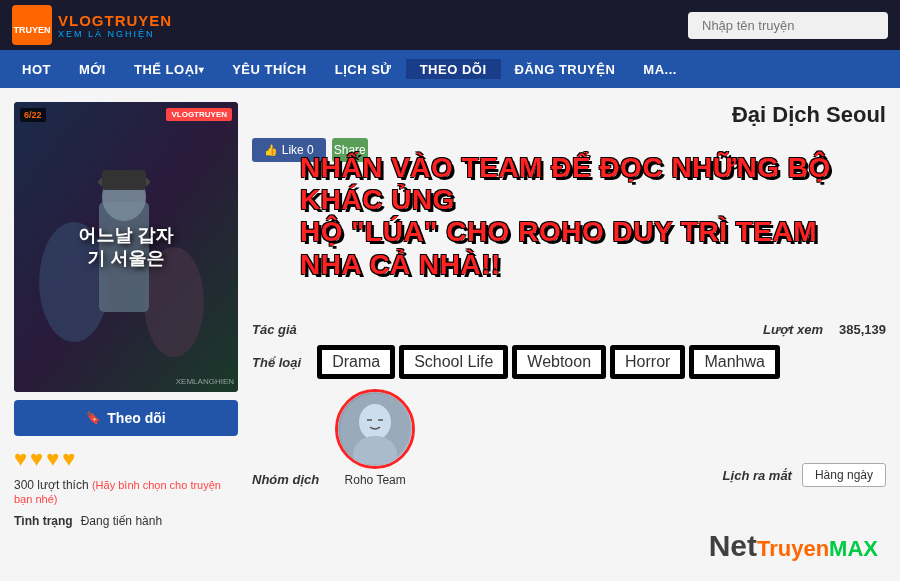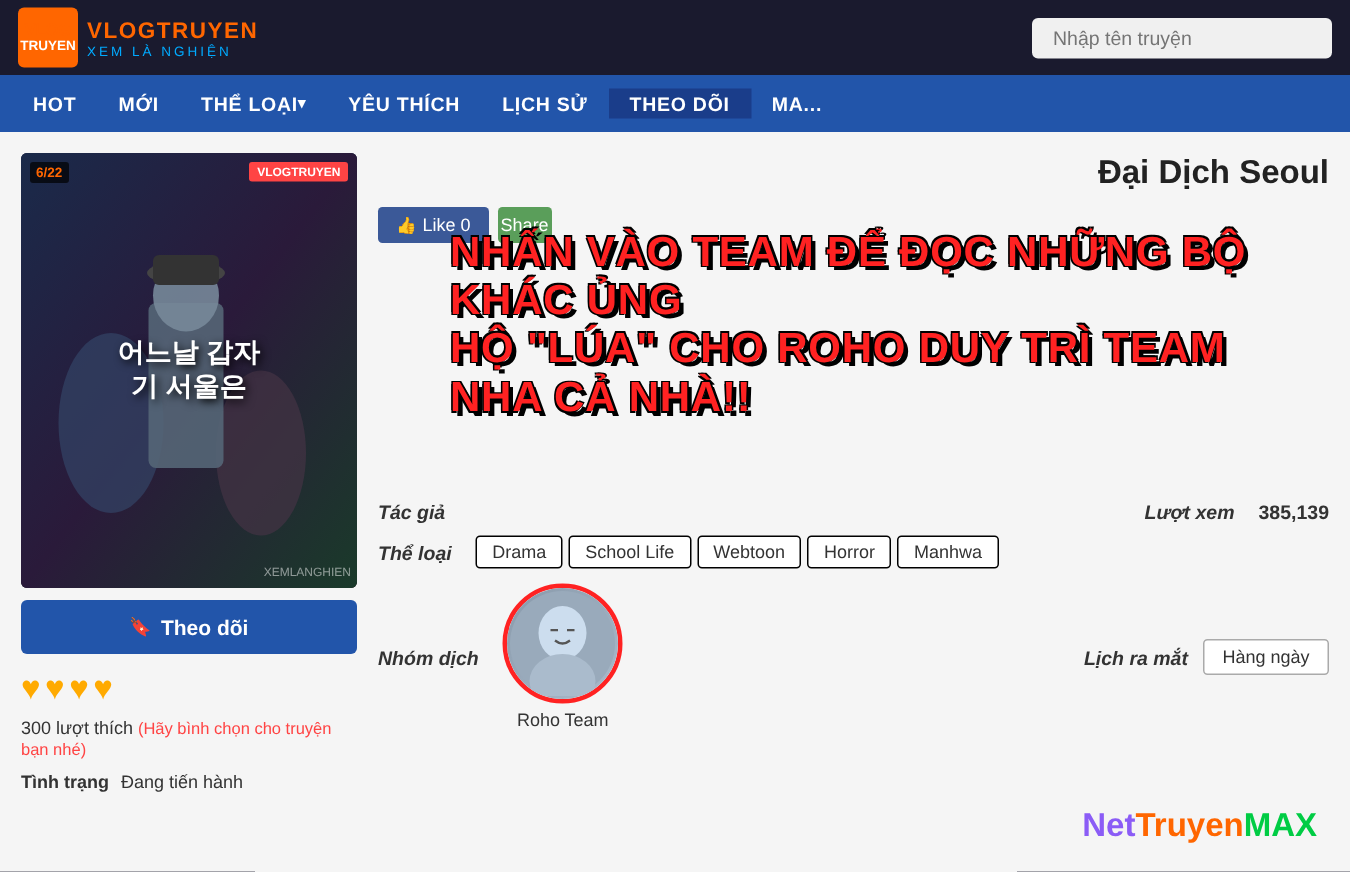--- a/index.html
+++ b/index.html
@@ -268,24 +268,24 @@
       font-size: 13px;
       color: #333;
     }
     .tags {
       display: flex;
       flex-wrap: wrap;
       gap: 4px;
     }
     .tag {
       background: #fff;
-      border: 1px solid #000000;
+      border: 5px solid #000000;
       padding: 3px 10px;
       border-radius: 3px;
-      font-size: 12px;
+      font-size: 16px;
       color: #333;
       cursor: pointer;
     }
     .release-badge {
       background: #fff;
       border: 1px solid #aaa;
       padding: 4px 12px;
       border-radius: 3px;
       font-size: 12px;
       color: #333;
@@ -323,22 +323,22 @@
     }
 
     
     .bottom-watermark {
       position: absolute;
       bottom: 4px;
       right: 8px;
       z-index: 20;
     }
     .watermark-net {
-      color: #8b5cf6;
-      font-size: 22px;
+      color: #404040;
+      font-size: 30px;
       font-weight: 900;
       display: inline;
       text-align: center;
     }
     .watermark-truyen {
       color: #ff6600;
       font-size: 22px;
       font-weight: 900;
       display: inline;
     }
@@ -372,20 +372,21 @@
   <input class="search-input" type="text" placeholder="Nhập tên truyện" style="">
 </div>
 
 <div class="nav">
   <div class="nav-item">HOT</div>
   <div class="nav-item">MỚI</div>
   <div class="nav-item nav-dropdown">THỂ LOẠI</div>
   <div class="nav-item">YÊU THÍCH</div>
   <div class="nav-item">LỊCH SỬ</div>
   <div class="nav-item" style="background:#1a3d8a;">THEO DÕI</div>
+  <div class="nav-item">ĐĂNG TRUYỆN</div>
   <div class="nav-item">MA...</div>
 </div>
 
 <div class="main">
 
   <div class="left-panel">
     <div class="cover-img">
       <div class="cover-overlay"></div>
 
       <svg width="224" height="290" viewBox="0 0 224 290" style="position:absolute;top:0;left:0;">
@@ -460,21 +461,21 @@
         <span class="info-label">Thể loại</span>
         <div class="tags">
           <span class="tag">Drama</span>
           <span class="tag">School Life</span>
           <span class="tag">Webtoon</span>
           <span class="tag">Horror</span>
           <span class="tag">Manhwa</span>
         </div>
       </div>
 
-      <div style="display:flex;align-items:center;gap:16px;">
+      <div style="display:flex;align-items:flex-end;gap:16px;">
         <span class="info-label">Nhóm dịch</span>
         <div class="group-container">
           <div class="group-avatar">
             <div class="group-avatar-inner">
               <svg width="70" height="70" viewBox="0 0 70 70">
                 <rect width="70" height="70" fill="#99aabb" rx="35"></rect>
                 <ellipse cx="35" cy="28" rx="16" ry="18" fill="#ccddee"></ellipse>
                 <ellipse cx="35" cy="60" rx="22" ry="18" fill="#aabbcc"></ellipse>
 
                 <line x1="27" y1="26" x2="32" y2="26" stroke="#555" stroke-width="1.5"></line>

